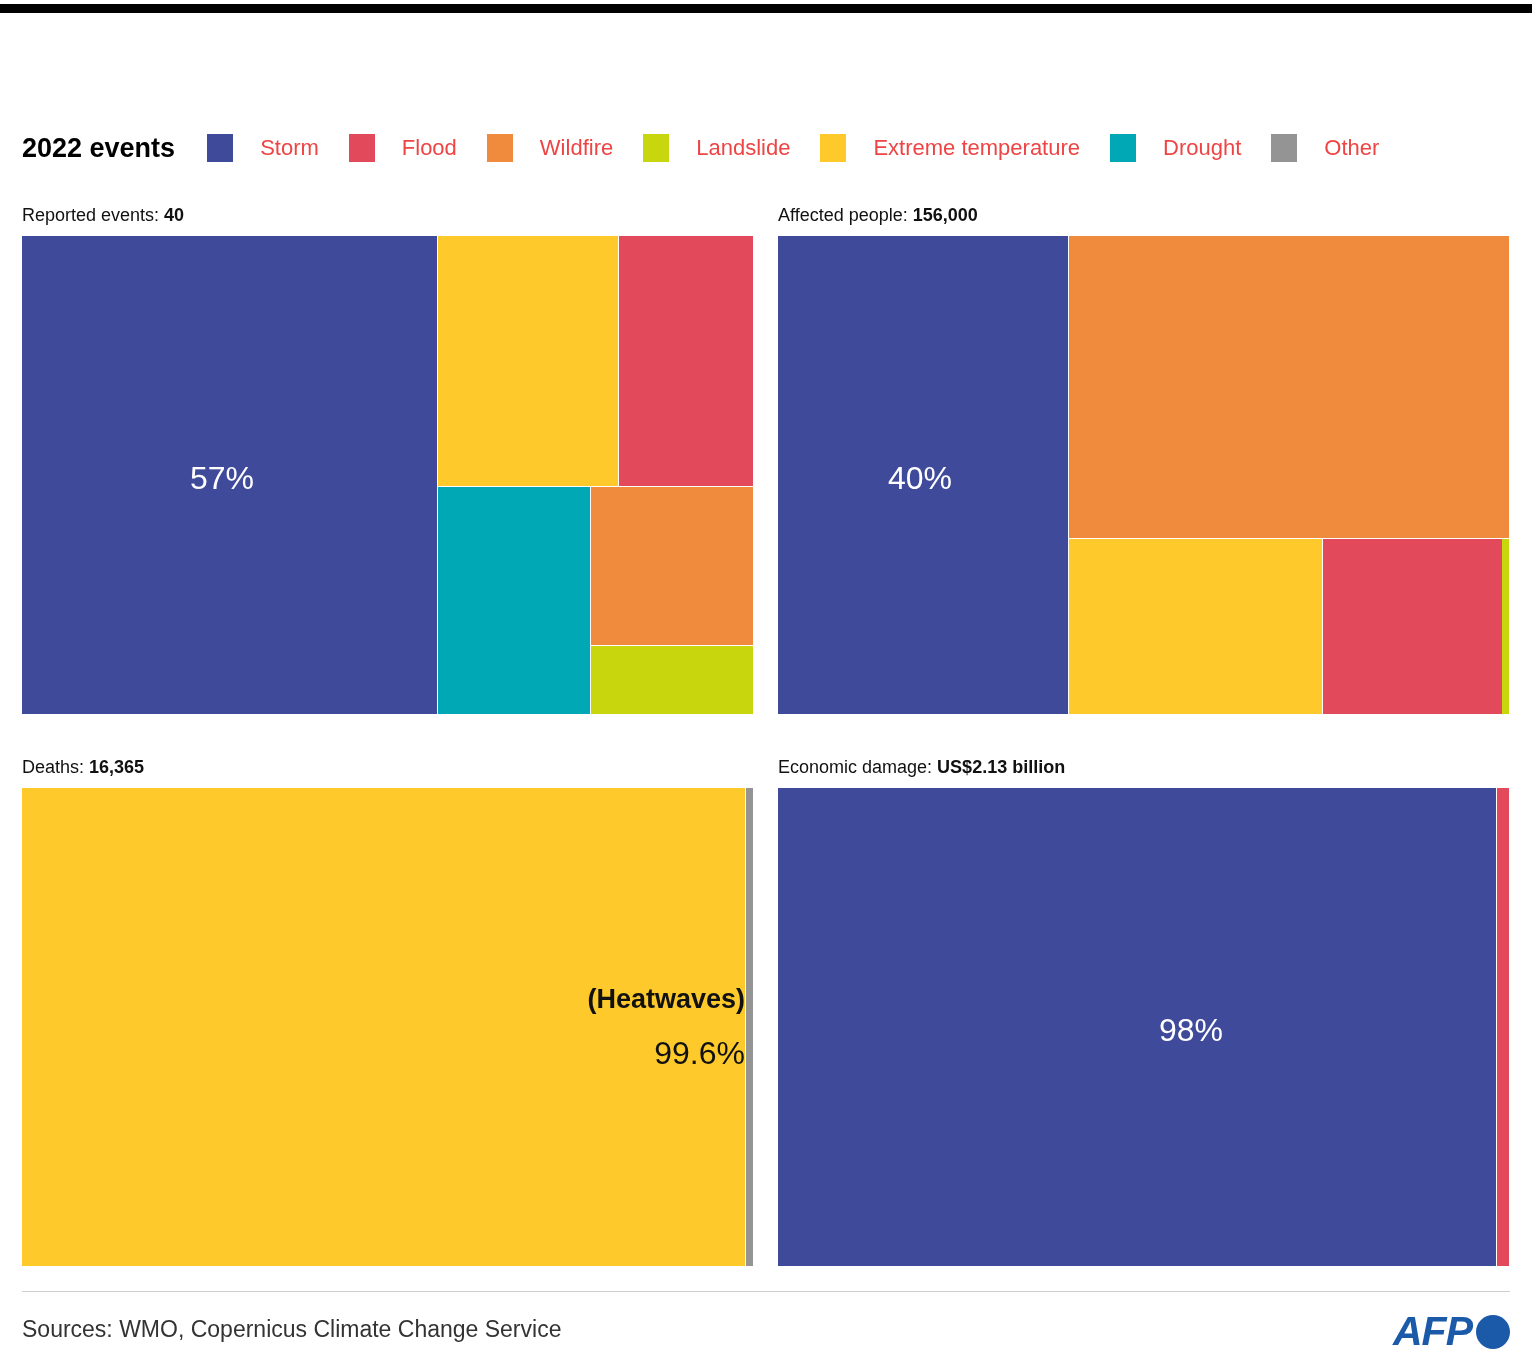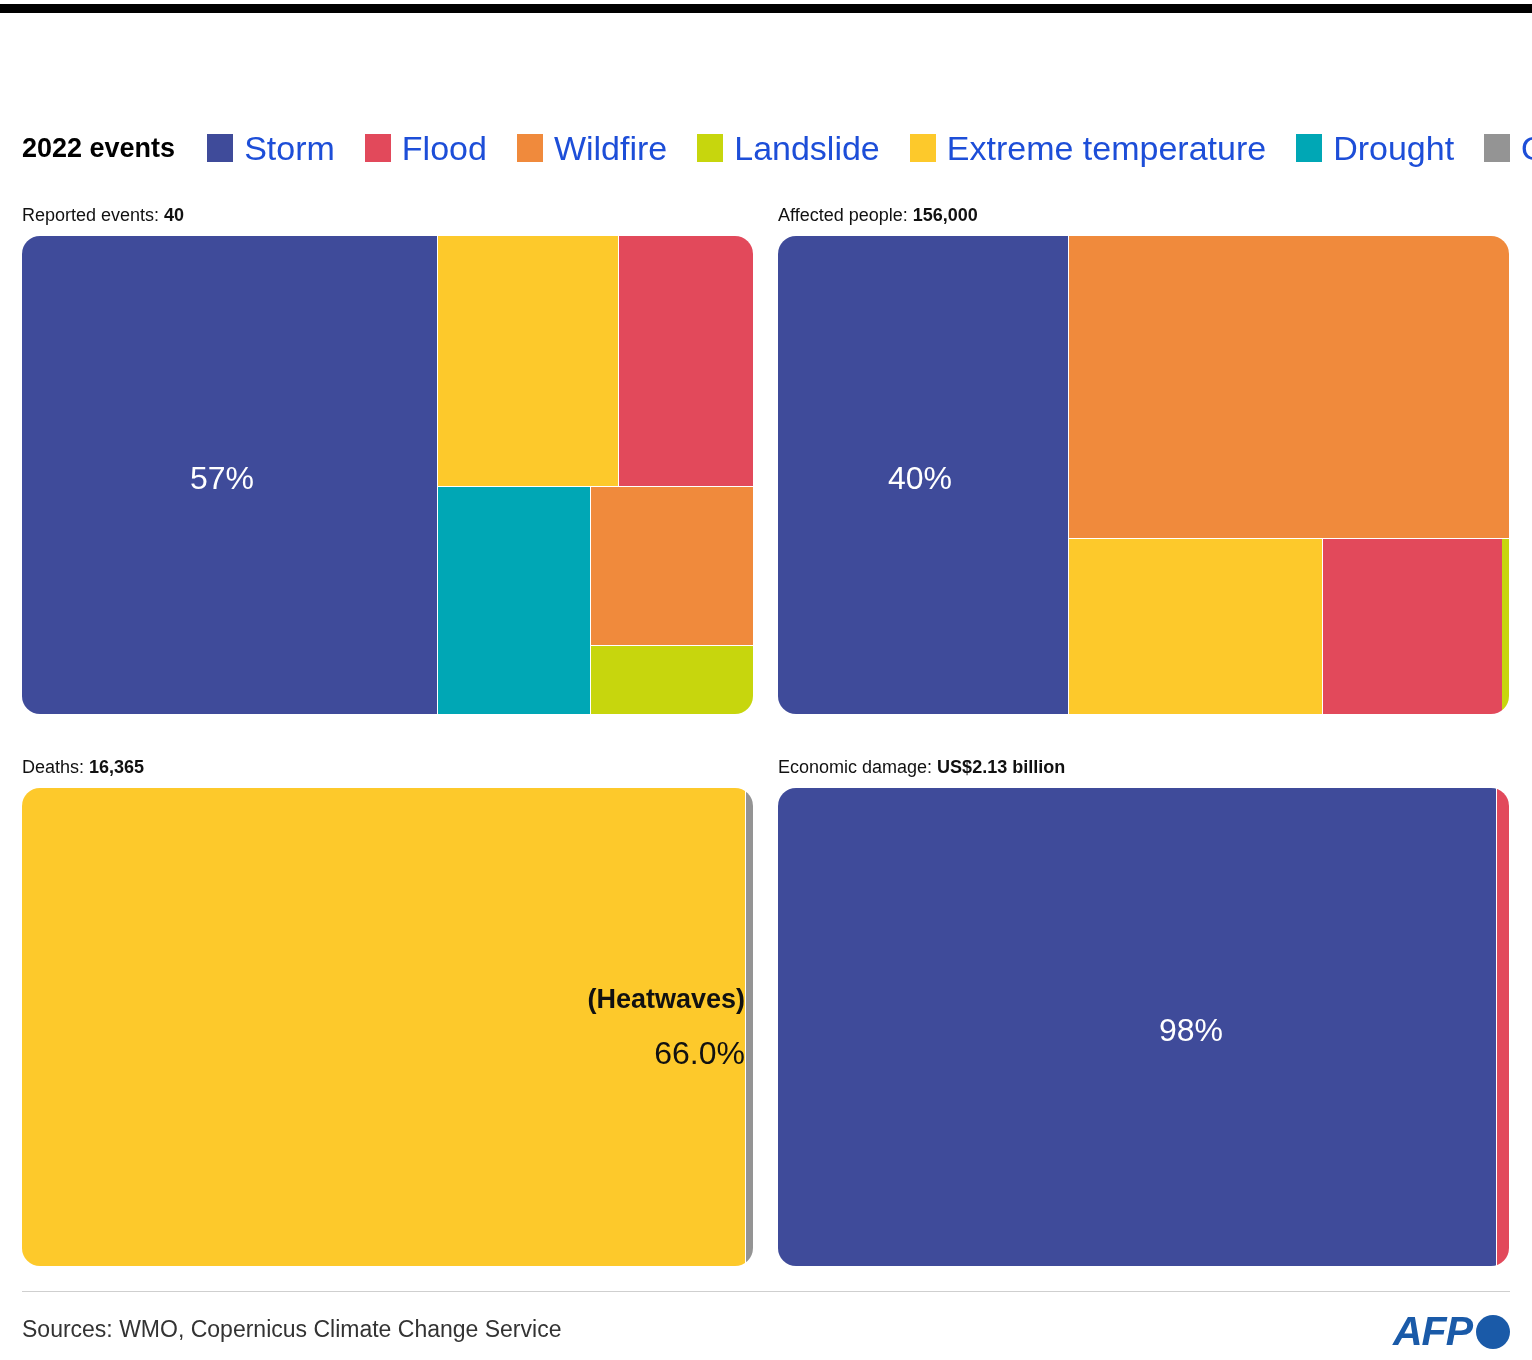--- a/index.html
+++ b/index.html
@@ -64,40 +64,40 @@
     align-items: center;
     margin-right: 30px;
   }
   .legend-swatch {
     width: 26px;
     height: 28px;
     margin-right: 11px;
     flex: none;
   }
   .legend-label {
-    font-size: 34px;
-    color: #1d4ed8;
+    font-size: 22px;
+    color: #ef4444;
+    margin-left: 16px;
   }
 
   
   .panel {
     position: absolute;
   }
   .panel-heading {
     font-size: 18px;
     color: #111111;
     margin-bottom: 10px;
     white-space: nowrap;
   }
   .panel-heading b { font-weight: bold; }
 
   .treemap {
     position: relative;
     overflow: hidden;
-    border-radius: 18px;
   }
   .cell {
     position: absolute;
     box-sizing: border-box;
   }
   .cell-label {
     position: absolute;
     font-size: 32px;
     line-height: 1.25;
     white-space: nowrap;
@@ -235,21 +235,21 @@
   <div class="panel" style="left:22px; top:757px; width:731px;">
     <div class="panel-heading">
       <span>Deaths:</span>
       <b>16,365</b>
     </div>
     <div class="treemap" style="width:731px; height:478px;">
       <div class="cell" style="left:0; top:0; width:723px; height:478px; background:#fdc92b;"></div>
       <div class="cell" style="left:724px; top:0; width:7px; height:478px; background:#949494;"></div>
       <div class="cell-label dark" style="left:0; top:195px; width:723px; text-align:right;">
         <span class="sub">(Heatwaves)</span>
-        <span>66.0%</span>
+        <span>99.6%</span>
       </div>
     </div>
   </div>
 
   <div class="panel" style="left:778px; top:757px; width:731px;">
     <div class="panel-heading">
       <span>Economic damage:</span>
       <b>US$2.13 billion</b>
     </div>
     <div class="treemap" style="width:731px; height:478px;">

